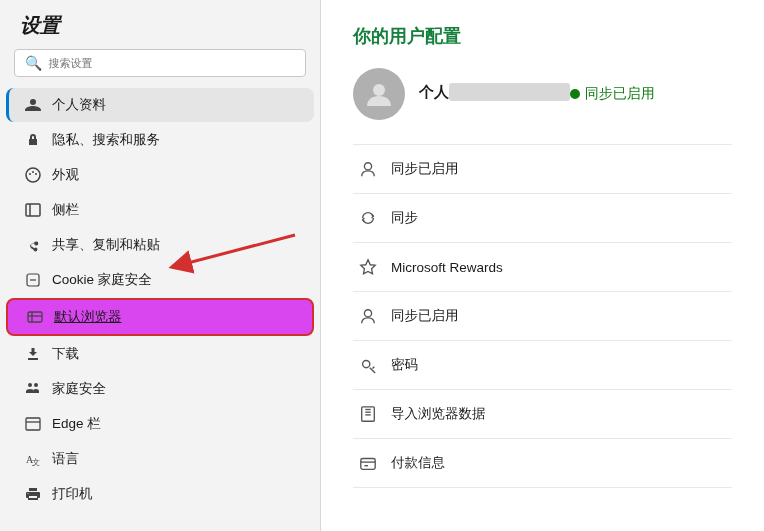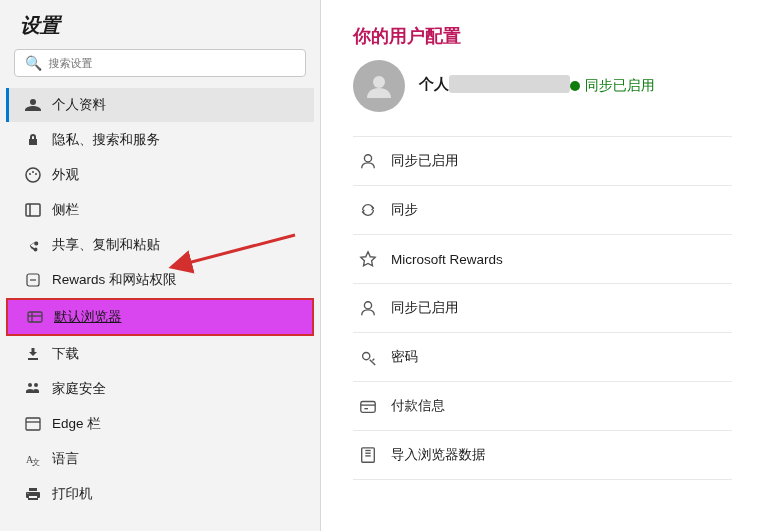--- a/index.html
+++ b/index.html
@@ -66,21 +66,21 @@
       color: #666;
       font-size: 14px;
     }
 
     .nav-item {
       display: flex;
       align-items: center;
       padding: 8px 18px;
       cursor: pointer;
       color: #1a1a1a;
-      border-radius: 0;
+      border-radius: 8px;
       margin: 1px 6px;
       font-size: 13.5px;
       position: relative;
     }
 
     .nav-item.active {
       background: #e5e5e5;
       border-left: 3px solid #0078d4;
       padding-left: 15px;
     }
@@ -118,22 +118,22 @@
     .main-content {
       flex: 1;
       background: #fff;
       padding: 24px 32px;
       overflow-y: auto;
     }
 
     .section-title {
       font-size: 18px;
       font-weight: 600;
-      color: #be185d;
-      margin-bottom: 12px;
+      color: #15803d;
+      margin-bottom: 20px;
     }
 
     .profile-card {
       display: flex;
       align-items: center;
       margin-bottom: 24px;
     }
 
     .avatar {
       width: 52px;
@@ -283,21 +283,21 @@
         <span class="nav-label">共享、复制和粘贴</span>
       </div>
 
       <div class="nav-item">
         <span class="nav-icon">
           <svg viewBox="0 0 16 16" width="16" height="16" fill="none" stroke="currentColor" stroke-width="1.2">
               <rect x="2" y="2" width="12" height="12" rx="2"></rect>
               <line x1="5" y1="8" x2="11" y2="8"></line>
             </svg>
         </span>
-        <span class="nav-label">Rewards 和网站权限</span>
+        <span class="nav-label">Cookie 家庭安全</span>
       </div>
 
       <div class="nav-item highlighted">
         <span class="nav-icon">
           <svg viewBox="0 0 16 16" width="16" height="16" fill="none" stroke="currentColor" stroke-width="1.3">
               <rect x="1" y="3" width="14" height="10" rx="1.5"></rect>
               <line x1="1" y1="7" x2="15" y2="7"></line>
               <line x1="5" y1="3" x2="5" y2="13"></line>
             </svg>
         </span>
@@ -442,36 +442,36 @@
               <path d="M12 13l6 6"></path>
               <path d="M15 14l2-2"></path>
             </svg>
         </span>
         <span>密码</span>
       </li>
 
       <li class="menu-item">
         <span class="menu-item-icon">
           <svg viewBox="0 0 20 20" width="18" height="18" fill="none" stroke="currentColor" stroke-width="1.5">
-              <rect x="2" y="5" width="16" height="12" rx="2"></rect>
-              <line x1="2" y1="9" x2="18" y2="9"></line>
-              <line x1="6" y1="13" x2="10" y2="13"></line>
-            </svg>
-        </span>
-        <span>付款信息</span>
-      </li>
-
-      <li class="menu-item">
-        <span class="menu-item-icon">
-          <svg viewBox="0 0 20 20" width="18" height="18" fill="none" stroke="currentColor" stroke-width="1.5">
               <rect x="3" y="2" width="14" height="16" rx="1"></rect>
               <line x1="7" y1="8" x2="13" y2="8"></line>
               <line x1="7" y1="11" x2="13" y2="11"></line>
               <line x1="7" y1="5" x2="13" y2="5"></line>
             </svg>
         </span>
         <span>导入浏览器数据</span>
       </li>
 
+      <li class="menu-item">
+        <span class="menu-item-icon">
+          <svg viewBox="0 0 20 20" width="18" height="18" fill="none" stroke="currentColor" stroke-width="1.5">
+              <rect x="2" y="5" width="16" height="12" rx="2"></rect>
+              <line x1="2" y1="9" x2="18" y2="9"></line>
+              <line x1="6" y1="13" x2="10" y2="13"></line>
+            </svg>
+        </span>
+        <span>付款信息</span>
+      </li>
+
     </ul>
 
   </div>
 </div>
 
 </body></html>

